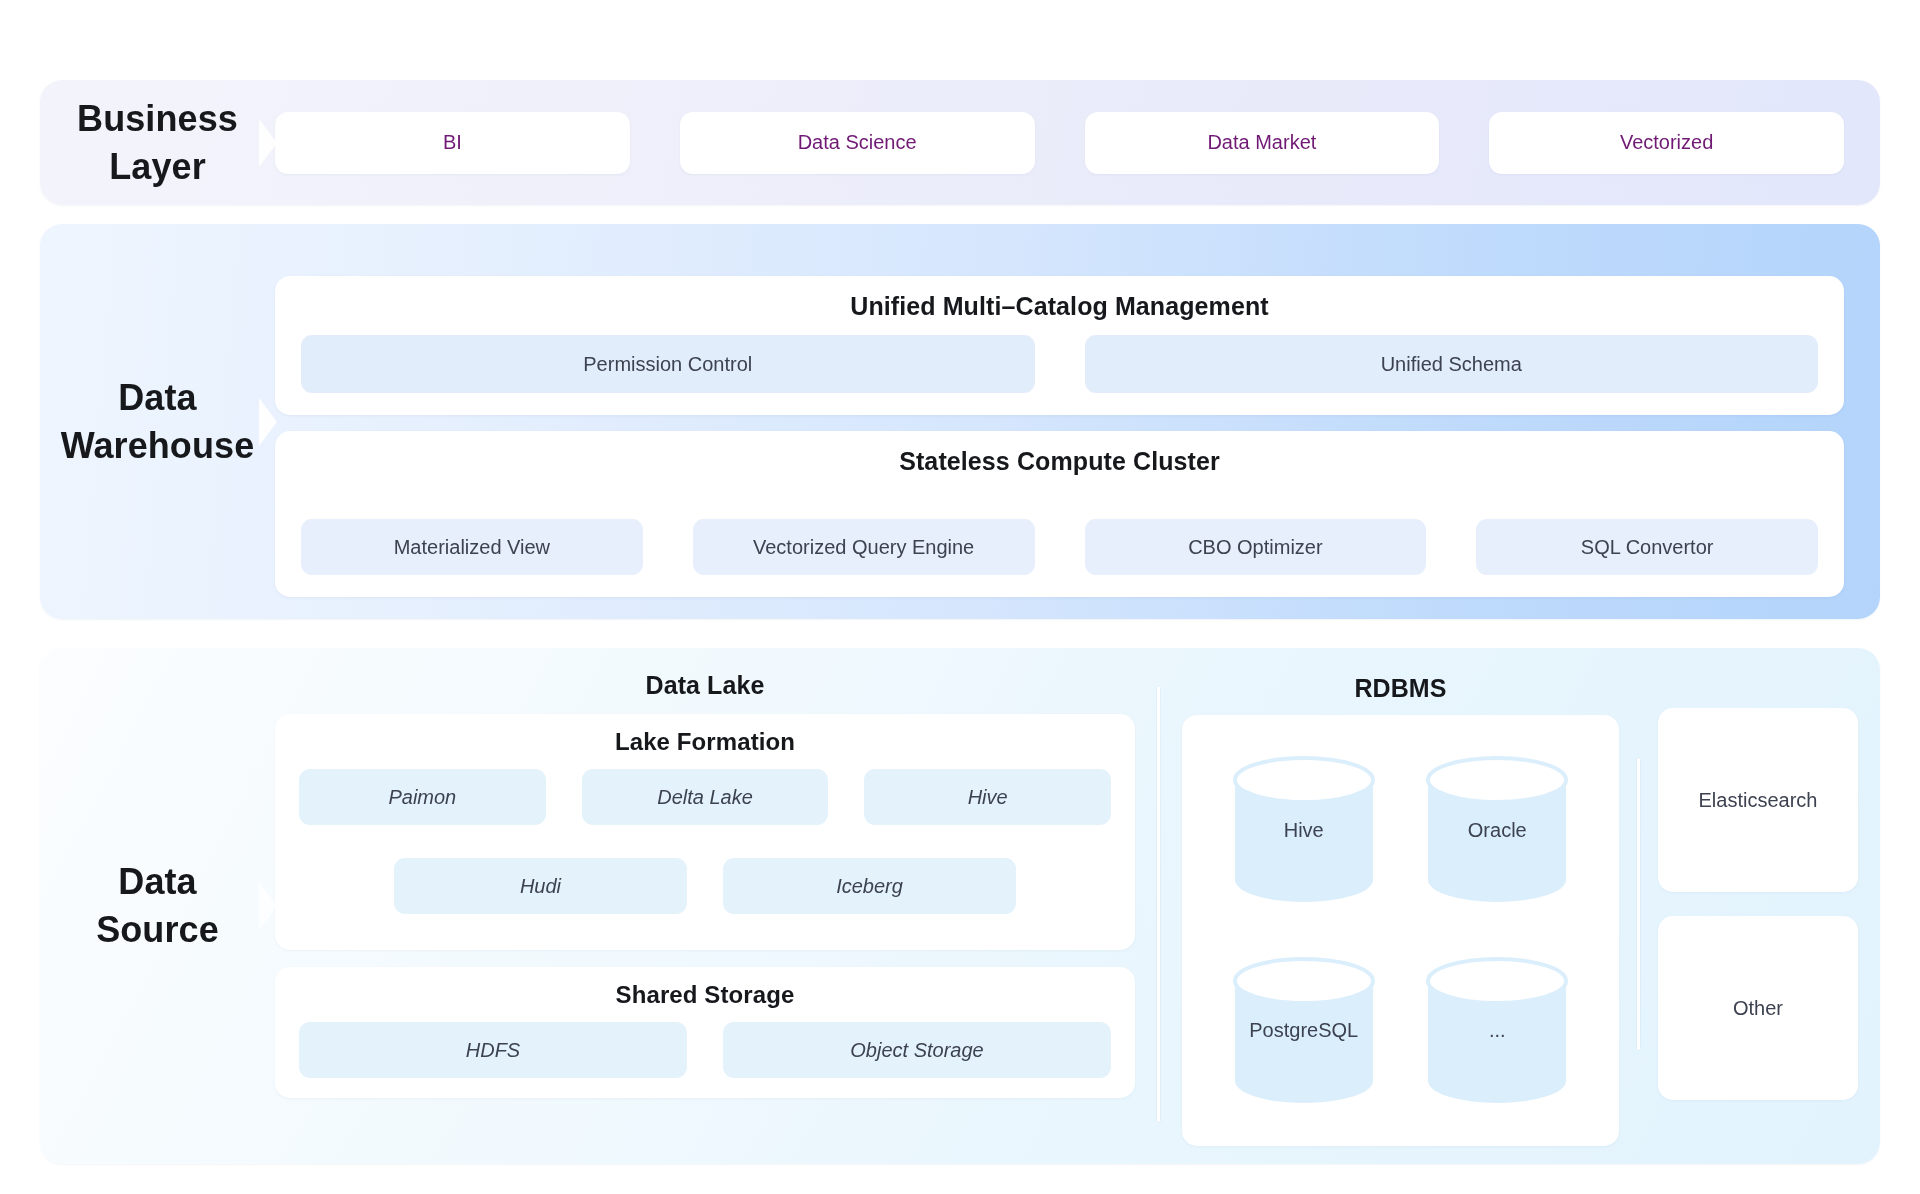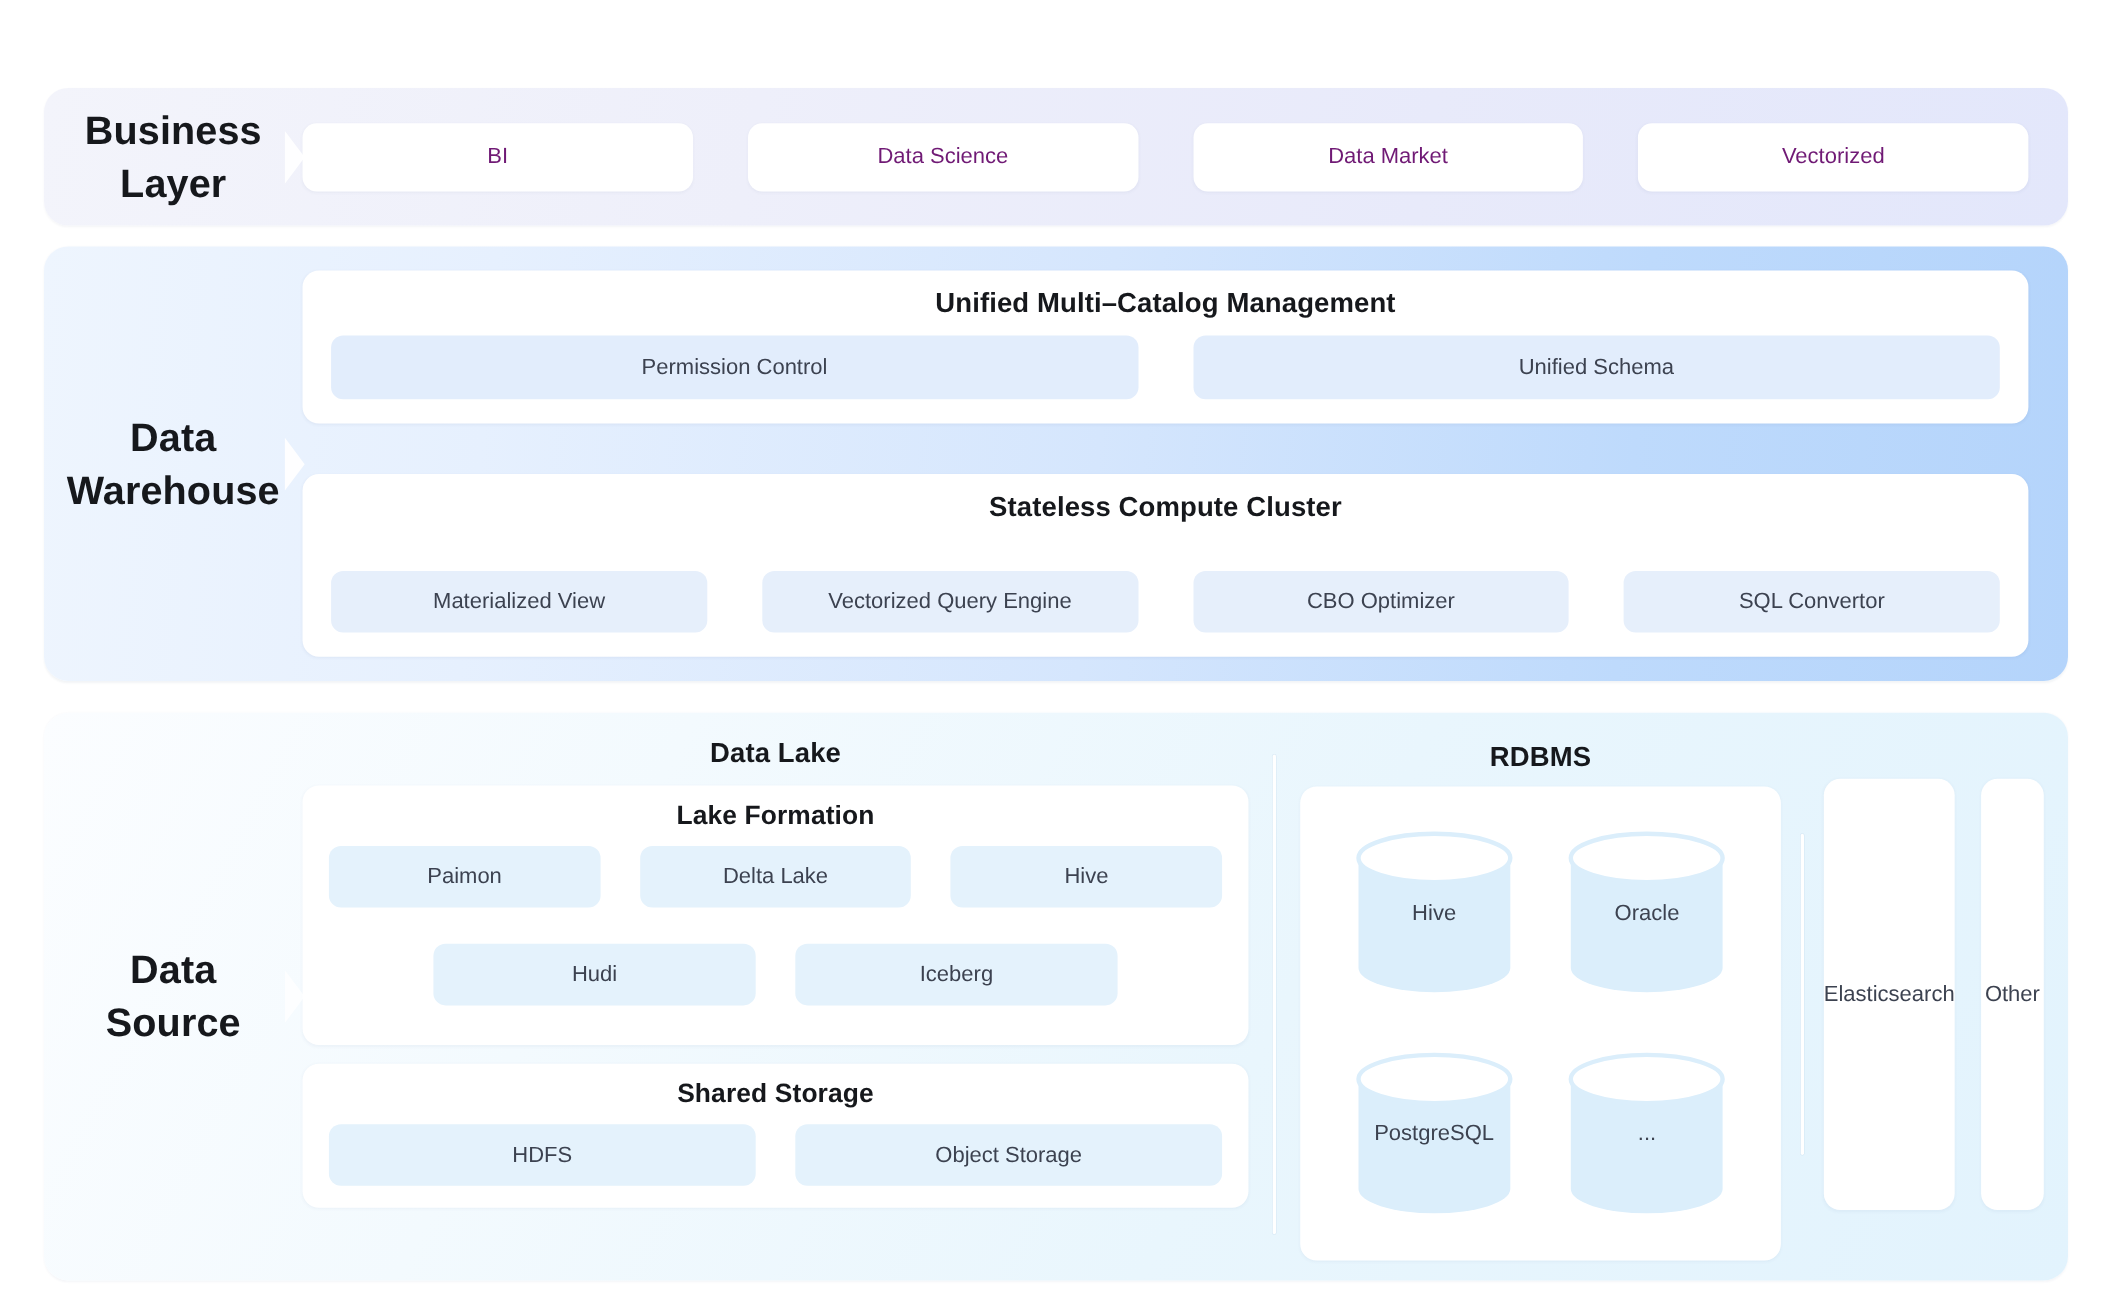--- a/index.html
+++ b/index.html
@@ -71,21 +71,21 @@
   }
 
   
   #warehouse {
     left: 40px; top: 224px; width: 1840px; height: 395px;
     background: linear-gradient(95deg, #eef5fe 0%, #e6f0fe 22%, #d5e6fd 52%, #bedafc 78%, #b4d4fb 100%);
     box-shadow: 0 1px 2px rgba(40,60,110,.06);
   }
   #warehouse .layer-body {
     flex-direction: column;
-    justify-content: space-between;
+    justify-content: flex-end;
     gap: 16px;
     padding: 22px 36px 22px 0;
   }
   .panel {
     background: #ffffff;
     border-radius: 15px;
     padding: 16px 26px 22px 26px;
     box-shadow: 0 1px 3px rgba(50,70,120,.06);
   }
   .panel-title {
@@ -145,21 +145,21 @@
   .lake-chip {
     height: 56px;
     border-radius: 11px;
     background: #e4f2fc;
     display: flex;
     align-items: center;
     justify-content: center;
     font-size: 20px;
     color: #3c4250;
   }
-  .lake-row { display: flex; gap: 36px; }
+  .lake-row { display: flex; gap: 36px; font-style: italic; }
   .lake-row + .lake-row { margin-top: 17px; }
   .lake-row.r1 .lake-chip { flex: 1 1 0; }
   .lake-row.r2 { padding: 16px 95px; }
   .lake-row.r2 .lake-chip { flex: 1 1 0; }
   #lake-shared { margin-top: 17px; }
   #lake-shared .lake-row .lake-chip { flex: 1 1 0; }
 
   
   .vdiv {
     flex: 0 0 3px;
@@ -199,21 +199,21 @@
   .cyl .cyl-label {
     position: relative;
     z-index: 2;
     font-size: 20px;
     color: #3c4250;
     text-align: center;
     white-space: nowrap;
   }
 
   
-  #col-other { flex: 0 0 200px; display: flex; flex-direction: row; justify-content: center; gap: 24px; padding: 46px 0; }
+  #col-other { flex: 0 0 200px; display: flex; flex-direction: column; justify-content: center; gap: 24px; padding: 46px 0; }
   .other-card {
     flex: 1 1 0;
     background: #ffffff;
     border-radius: 15px;
     display: flex;
     align-items: center;
     justify-content: center;
     font-size: 20px;
     color: #3c4250;
     box-shadow: 0 1px 3px rgba(50,80,130,.05);

